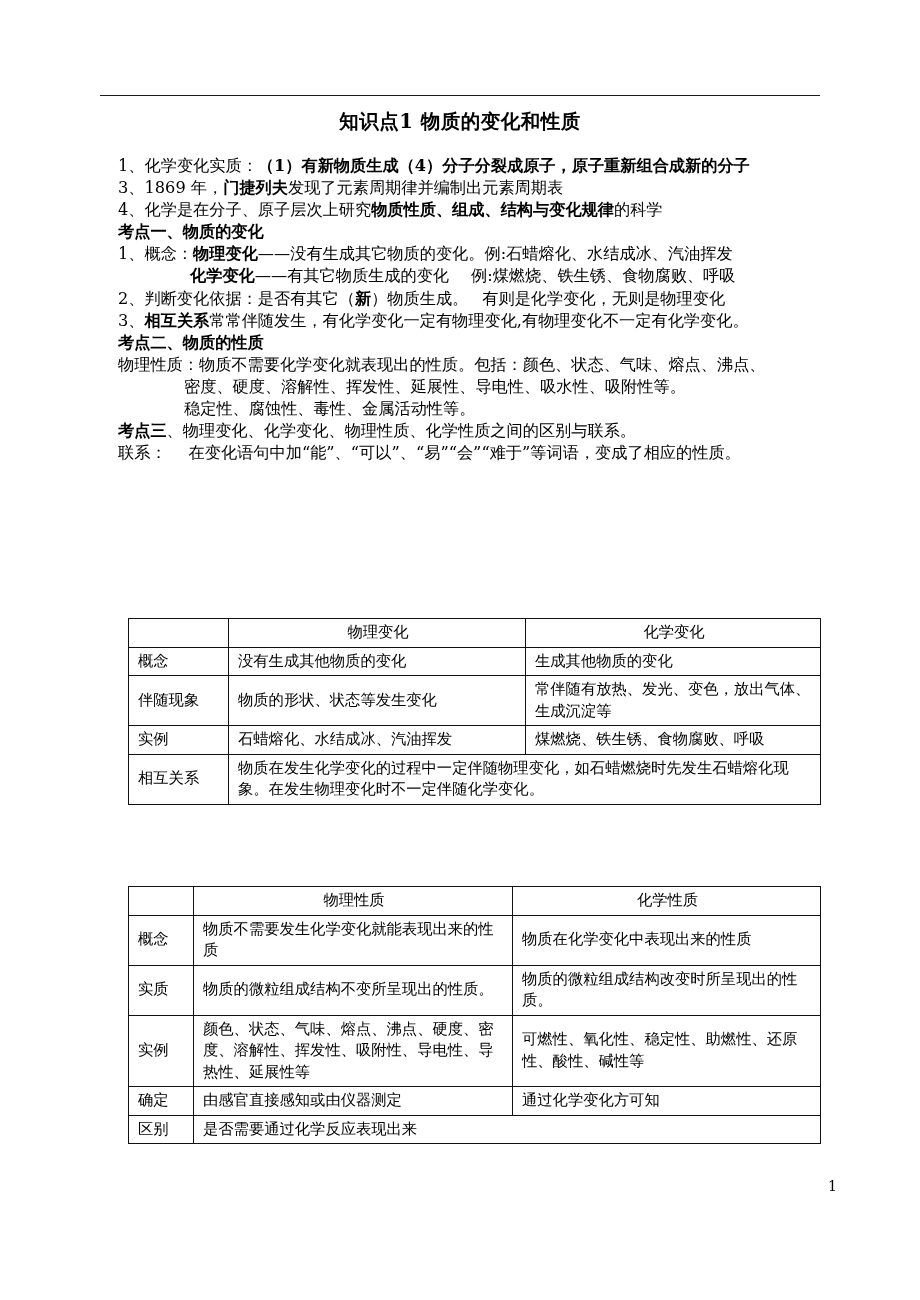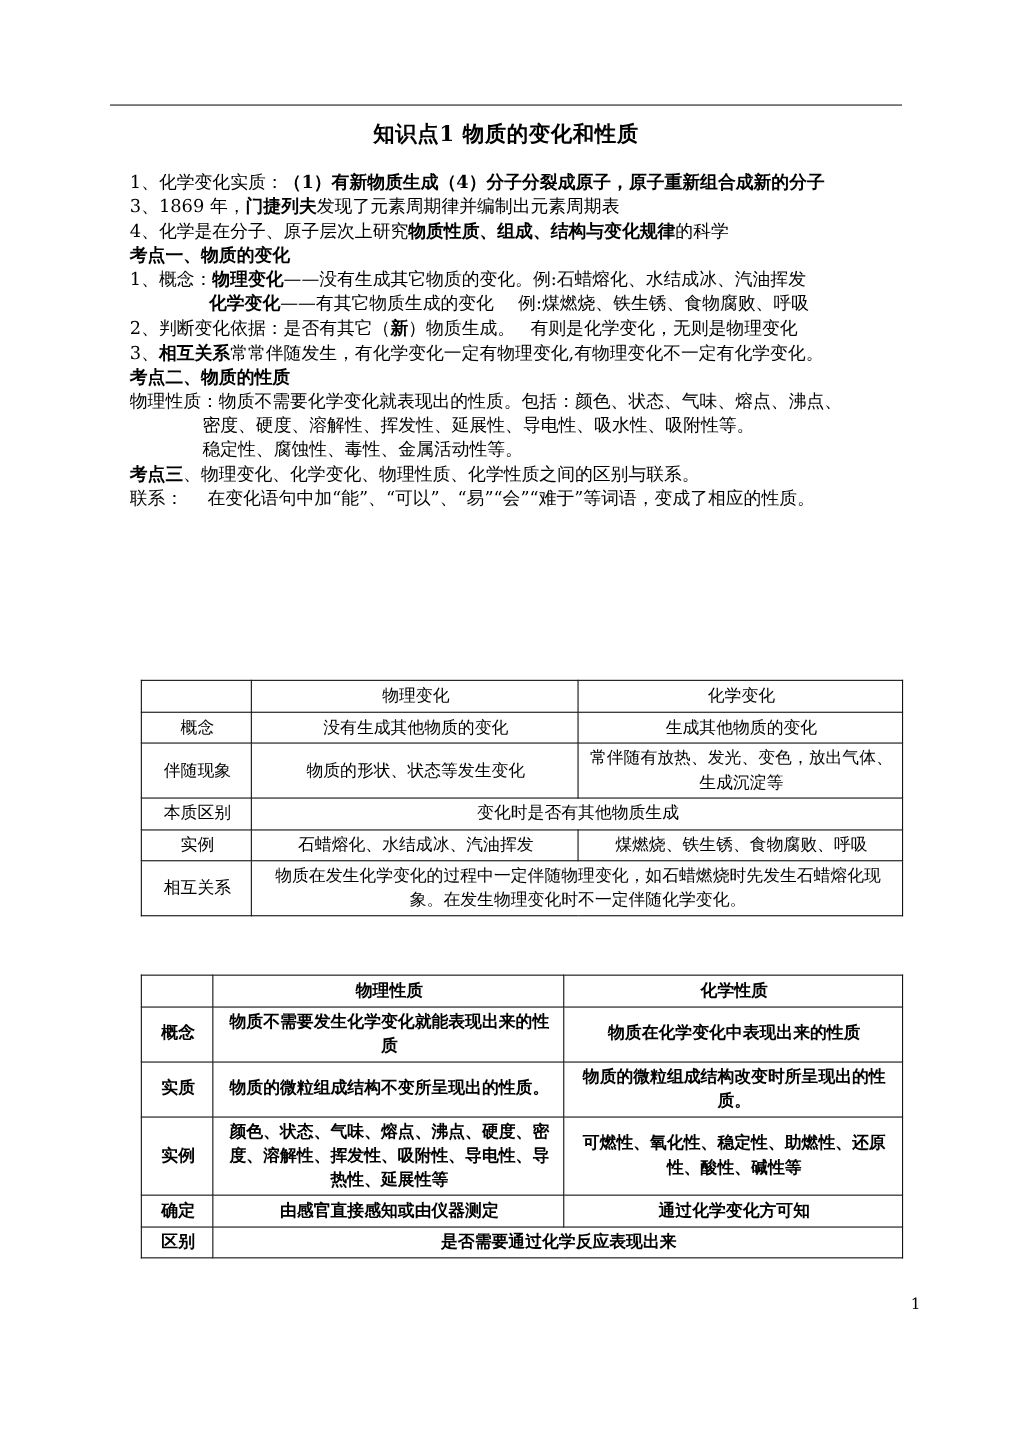--- a/index.html
+++ b/index.html
@@ -65,28 +65,28 @@
     font-family: "DejaVu Serif", "Liberation Serif", serif;
   }
   table.dt td {
     border: 1.1px solid #111111;
     font-size: 15.3px;
     line-height: 21.5px;
     padding: 3px 7px 3px 9px;
     vertical-align: middle;
   }
   td.ctr { text-align: center; }
-  td.lbl { text-align: center; }
+  td.lbl { text-align: left; }
 
   #table1 { left: 128px; top: 618px; width: 692px; }
   #table1 col.c1 { width: 100px; }
   #table1 col.c2 { width: 297px; }
   #table1 col.c3 { width: 295px; }
 
-  #table2 { left: 128px; top: 886px; width: 692px; font-weight: bold; }
+  #table2 { left: 128px; top: 886px; width: 692px; }
   #table2 col.c1 { width: 65px; }
   #table2 col.c2 { width: 319px; }
   #table2 col.c3 { width: 308px; }
 
   .pageno {
     position: absolute;
     left: 828px;
     top: 1178px;
     font-size: 14px;
     font-family: "DejaVu Serif", "Liberation Serif", serif;
@@ -152,24 +152,20 @@
         <td class="lbl">概念</td>
         <td class="lbl">没有生成其他物质的变化</td>
         <td class="lbl">生成其他物质的变化</td>
       </tr>
       <tr>
         <td class="lbl">伴随现象</td>
         <td class="lbl">物质的形状、状态等发生变化</td>
         <td class="lbl">常伴随有放热、发光、变色，放出气体、生成沉淀等</td>
       </tr>
       <tr>
-        <td class="lbl">本质区别</td>
-        <td class="lbl" colspan="2">变化时是否有其他物质生成</td>
-      </tr>
-      <tr>
         <td class="lbl">实例</td>
         <td class="lbl">石蜡熔化、水结成冰、汽油挥发</td>
         <td class="lbl">煤燃烧、铁生锈、食物腐败、呼吸</td>
       </tr>
       <tr>
         <td class="lbl">相互关系</td>
         <td class="lbl" colspan="2">物质在发生化学变化的过程中一定伴随物理变化，如石蜡燃烧时先发生石蜡熔化现象。在发生物理变化时不一定伴随化学变化。</td>
       </tr>
     </tbody>
   </table>

